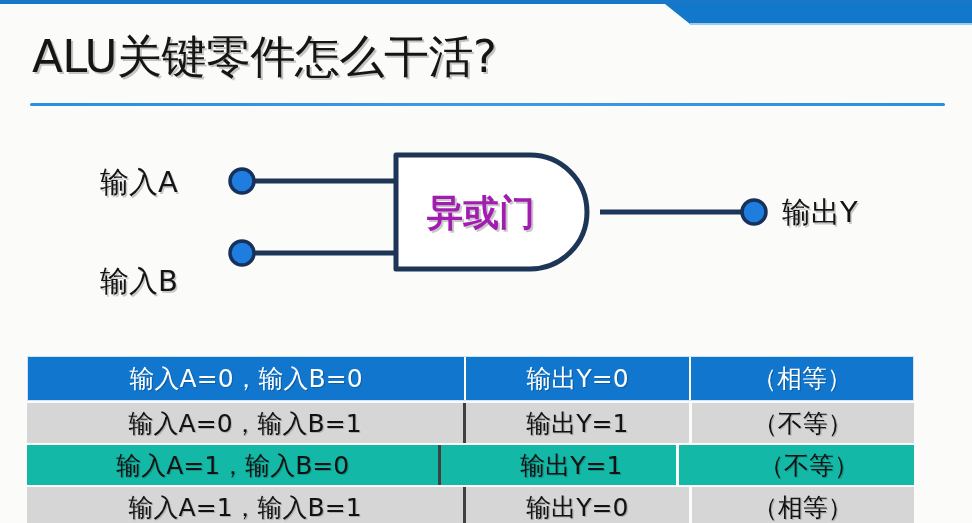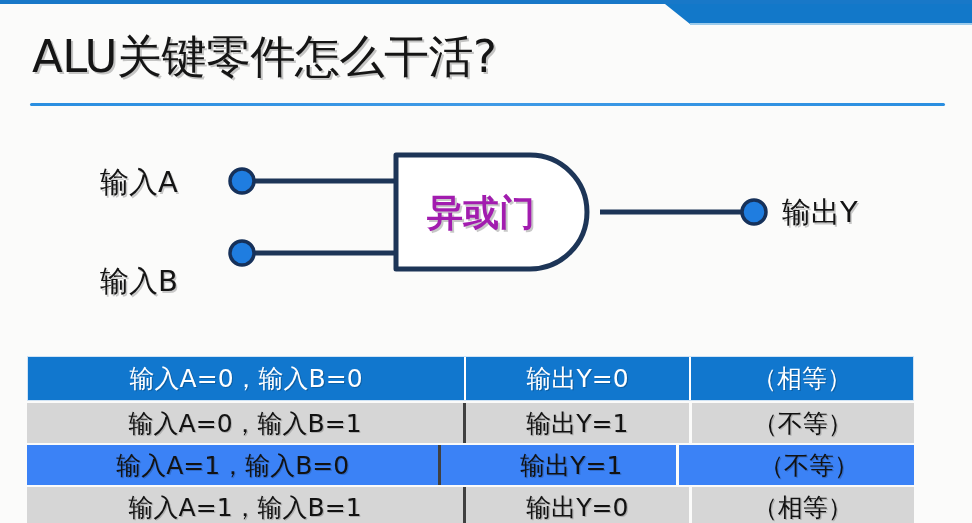--- a/index.html
+++ b/index.html
@@ -97,21 +97,21 @@
     height: 40px;
     box-sizing: border-box;
     margin-bottom: 2px;
   }
   .trow.header {
     height: 45px;
     background: #1177ce;
     border: 1px solid #cfe3f5;
   }
   .trow.alt-a { background: #d6d6d6; }
-  .trow.alt-b { background: #3b82f6; gap: 25px; }
+  .trow.alt-b { background: #14b8a6; gap: 25px; }
 
   .tcell {
     display: flex;
     align-items: center;
     justify-content: center;
     box-sizing: border-box;
     font-size: 25px;
     color: #121212;
     white-space: nowrap;
     font-family: "DejaVu Sans", "Liberation Sans", sans-serif;

